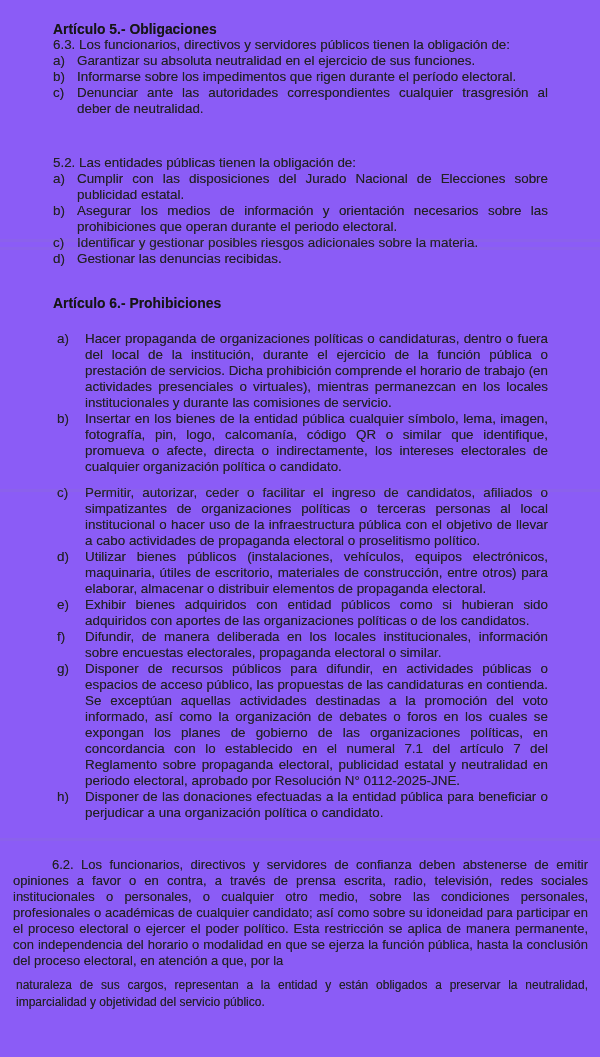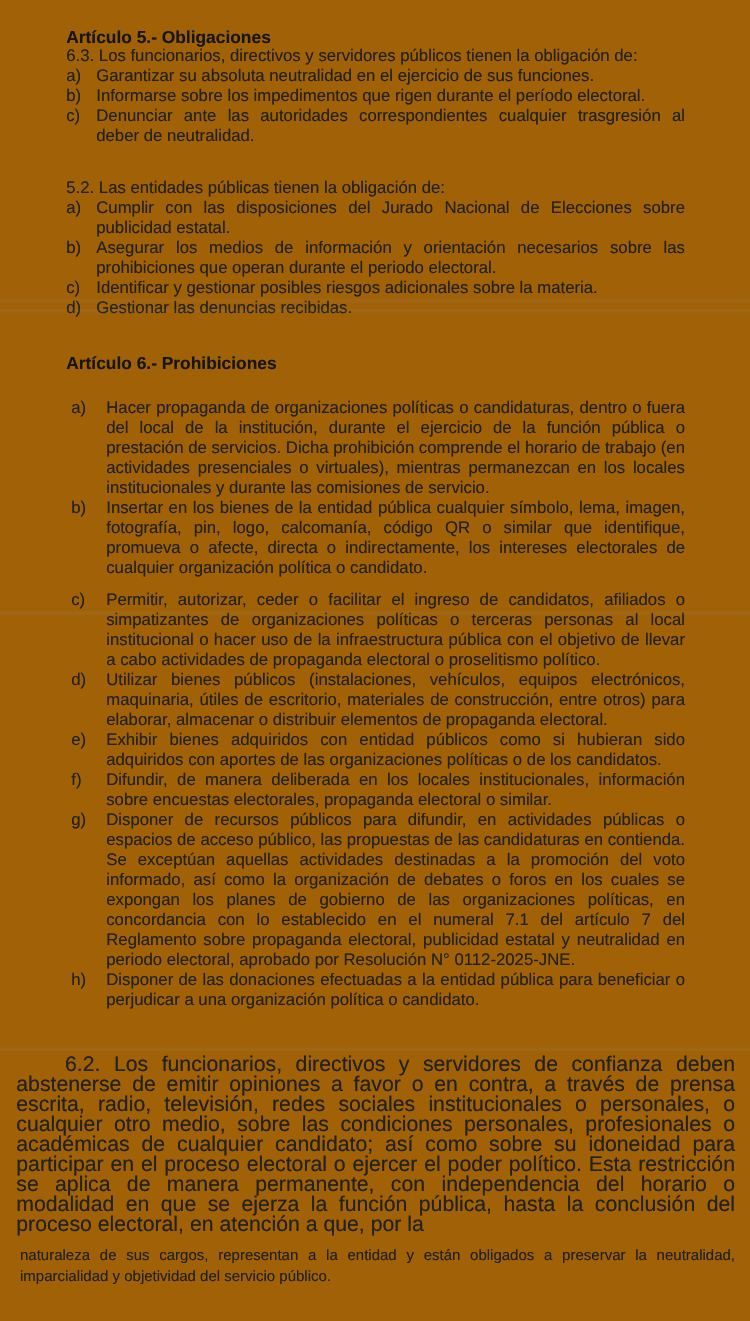--- a/index.html
+++ b/index.html
@@ -4,58 +4,58 @@
 <style>
   html, body { margin: 0; padding: 0; }
   body {
     width: 600px; height: 1057px;
     background: #f7f7f5;
     font-family: "Liberation Sans", sans-serif;
   }
   .page {
     position: relative;
     width: 600px; height: 1057px;
-    background: #a16207;
+    background: #8b5cf6;
     color: #222;
     overflow: hidden;
     box-sizing: border-box;
     padding-top: 21px;
     font-size: 13.4px;
     line-height: 16px;
     text-shadow: 0 0 0.5px rgba(20,20,20,0.45);
   }
   .heading {
     margin: 0 52px 0 53px;
     font-weight: bold;
     font-size: 13.9px;
     color: #161616;
   }
   .heading.h6 { margin-top: 28px; }
   .intro {
     margin: 0 52px 0 53px;
     text-align: justify;
   }
-  .intro.gap-52 { margin-top: 25px; }
+  .intro.gap-52 { margin-top: 38px; }
   .list { margin: 0 52px 0 53px; }
   .list.l6 { margin-left: 57px; margin-top: 20px; }
   .item { display: flex; }
   .item.gap-top { margin-top: 10px; }
   .item-label { width: 24px; flex: 0 0 24px; }
   .l6 .item-label { width: 28px; flex: 0 0 28px; }
   .item-text { flex: 1; text-align: justify; }
   .para-61 {
     margin: 0 14px 0 3px;
     text-indent: 52px;
     text-align: justify;
   }
   .para-62 {
     margin: 36px 12px 0 13px;
     text-indent: 39px;
     text-align: justify;
-    font-size: 17px;
+    font-size: 13px;
   }
   .para-62b {
     margin: 8px 12px 0 16px;
     text-align: justify;
     font-size: 12px;
     line-height: 16.5px;
   }
   .streak {
     position: absolute;
     left: 0; width: 600px; height: 3px;

